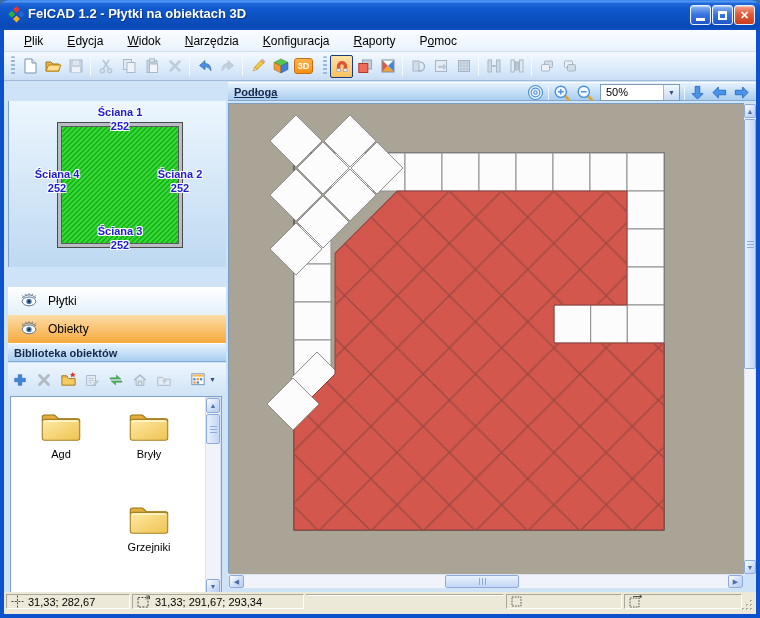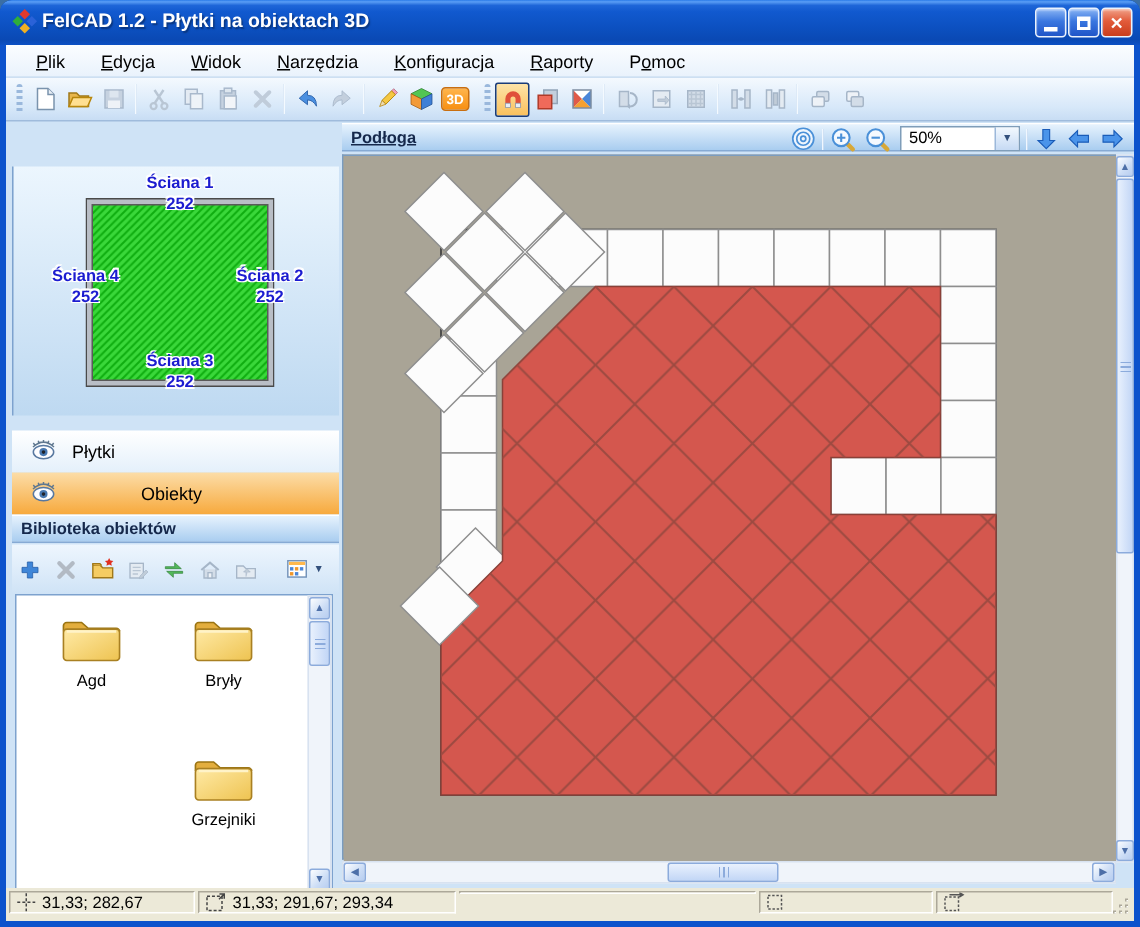--- a/index.html
+++ b/index.html
@@ -33,27 +33,27 @@
   .tb-btn{width:23px;height:23px;display:flex;align-items:center;justify-content:center;border:1px solid rgba(0,0,0,0);border-radius:2px;}
   .tb-btn.sel{background:linear-gradient(180deg,#fde3a7,#f9c15e);border:1px solid #1a3c78;}
   .tb-sep{width:1px;height:20px;background:#a9c4e2;border-right:1px solid #f4faff;margin:0 3px;}
   .badge3d{background:linear-gradient(180deg,#ffb54d,#f78f12);border:1px solid #c86e10;border-radius:3px;
     color:#fff;font-size:9px;font-weight:bold;padding:3px 3px;line-height:8px;}
   
   .phead{position:absolute;height:19px;background:linear-gradient(180deg,#e6f2fd,#a9cdf0);
     border-top:1px solid #ffffff;border-bottom:1px solid #86aad4;
     font-size:11px;font-weight:bold;color:#15284b;line-height:18px;padding-left:6px;}
   
-  #plan-area{position:absolute;left:4px;top:81px;width:218px;height:166px;
+  #plan-area{position:absolute;left:4px;top:71px;width:218px;height:166px;
     background:linear-gradient(180deg,#ecf6fe,#bed9f1);border-left:1px solid #7da2ce;}
   .wall-label{position:absolute;font-size:11px;font-weight:bold;color:#1c1cd0;text-align:center;
     text-shadow:-1px -1px 0 #fff,1px -1px 0 #fff,-1px 1px 0 #fff,1px 1px 0 #fff,0 1px 0 #fff,0 -1px 0 #fff;}
   .layer-row{position:absolute;left:4px;width:218px;height:28px;display:flex;align-items:center;font-size:12px;color:#000;}
   .layer-row.plain{background:linear-gradient(180deg,#ffffff,#e4f0fb);}
-  .layer-row.sel{background:linear-gradient(180deg,#fcdda8,#f7a93c);gap:46px;}
+  .layer-row.sel{background:linear-gradient(180deg,#fcdda8,#f7a93c);}
   .layer-row .eye{margin:0 10px 0 12px;}
   
   #libbar{position:absolute;left:4px;top:282px;width:218px;height:33px;display:flex;align-items:center;
     background:linear-gradient(180deg,#eef6fe,#cfe3f6);}
   .lib-btn{width:24px;height:24px;display:flex;align-items:center;justify-content:center;}
   
   #liblist{position:absolute;left:6px;top:366px;width:212px;height:200px;background:#fff;border:1px solid #7da2ce;}
   .folder-item{position:absolute;width:76px;text-align:center;font-size:11px;color:#000;}
   .folder-item svg{display:block;margin:0 auto;}
   .folder-item .flabel{margin-top:3px;}

